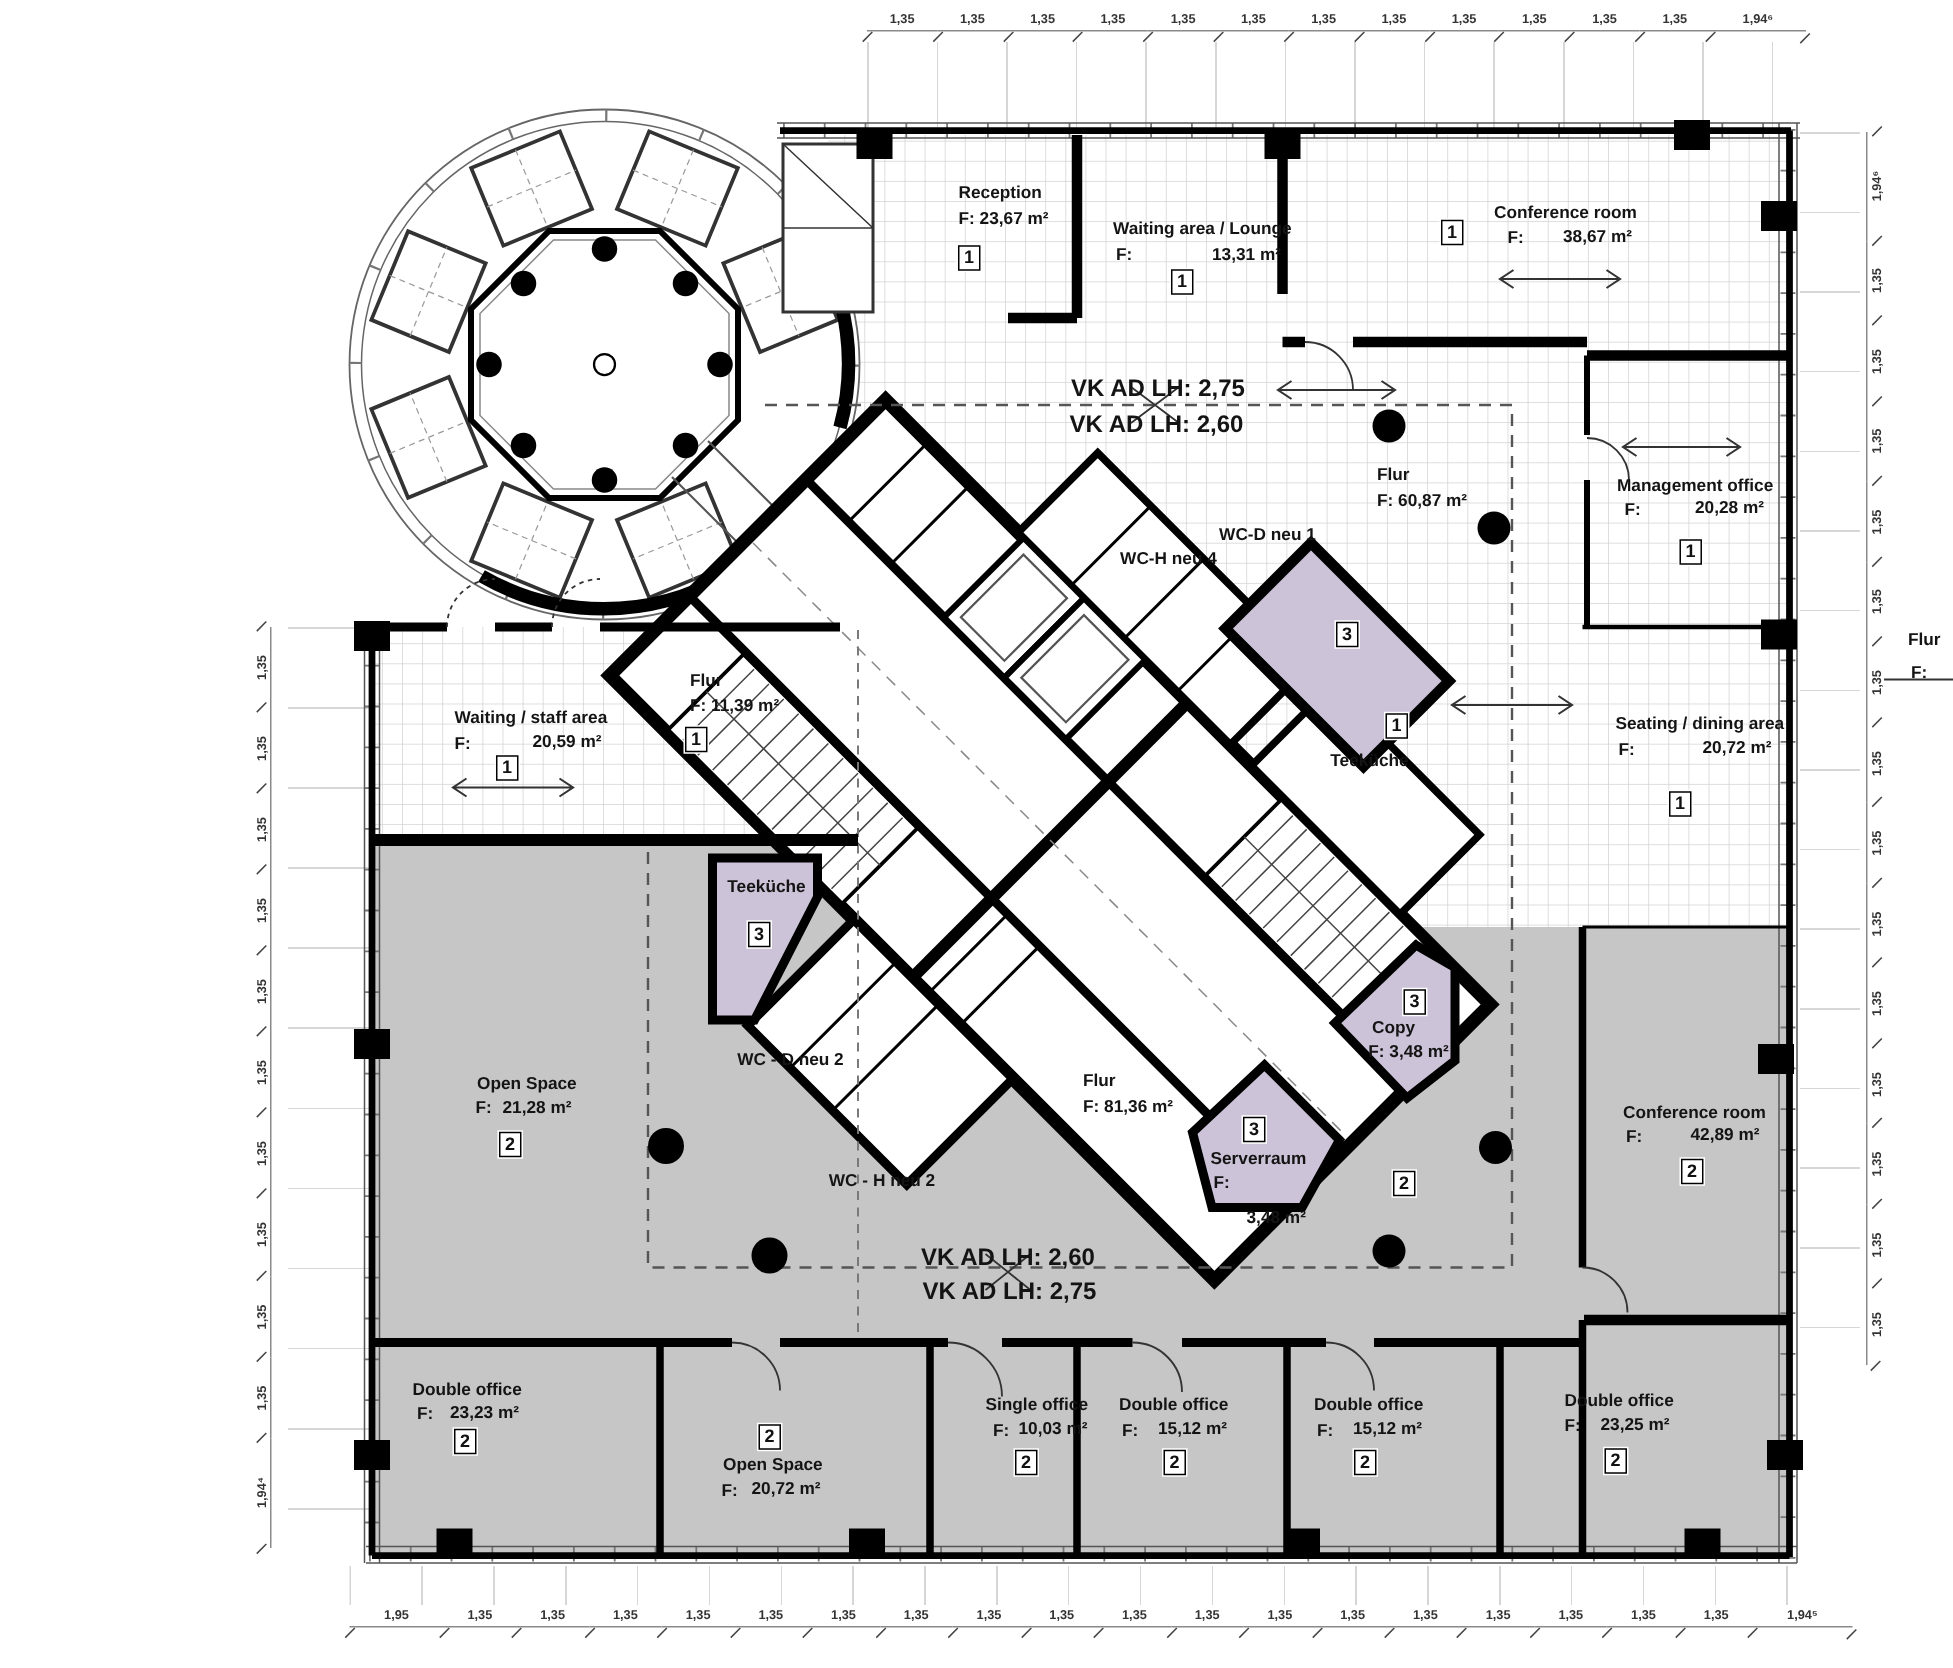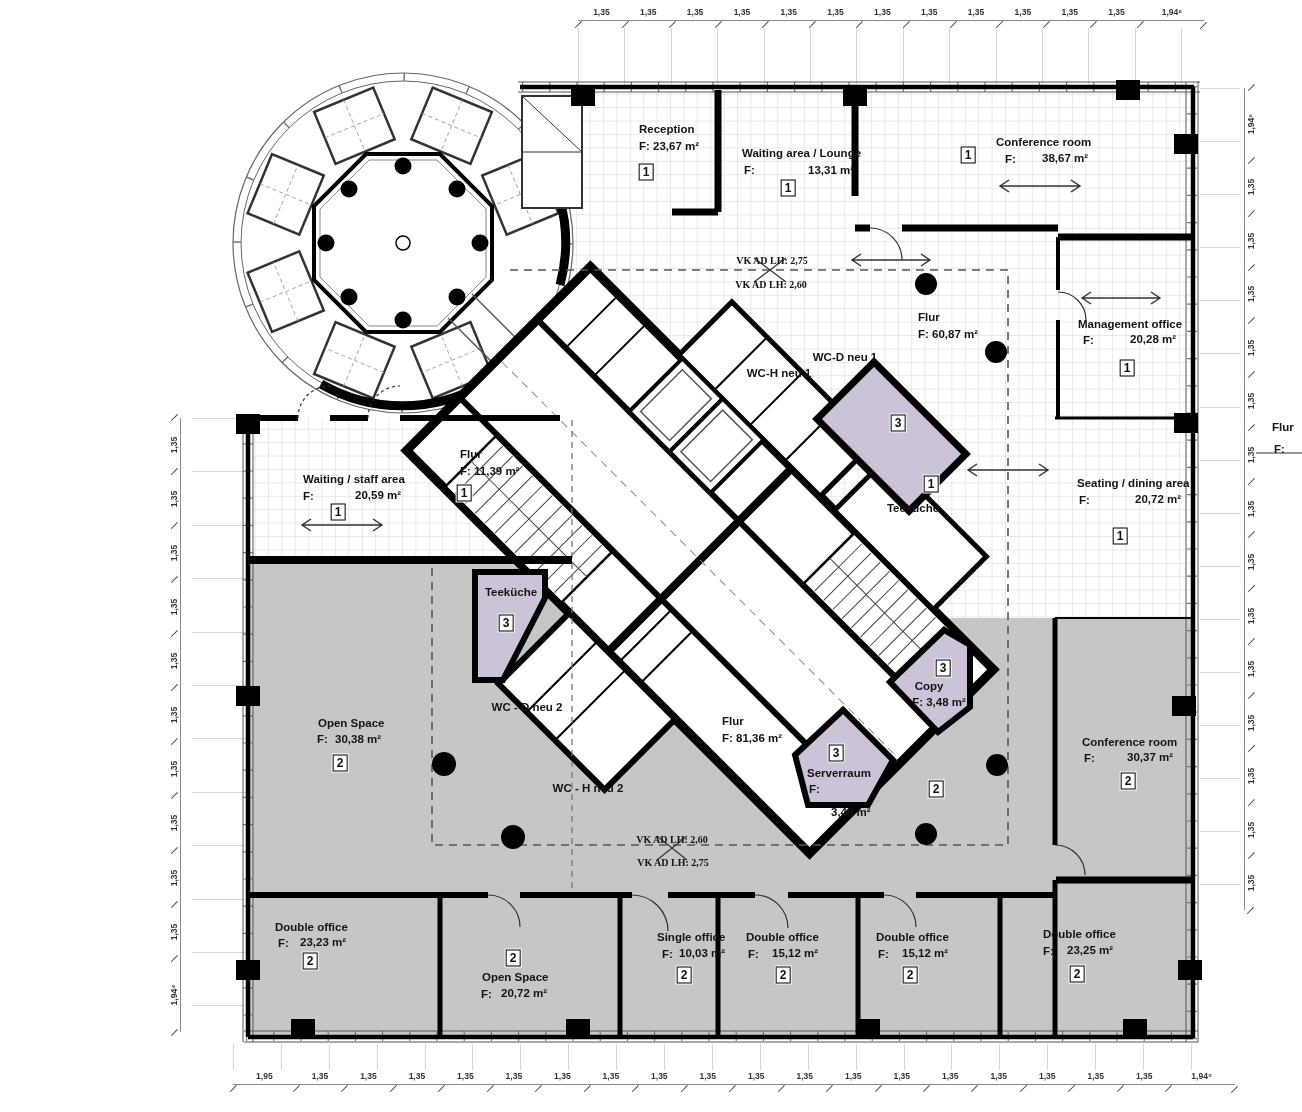--- a/index.html
+++ b/index.html
@@ -1,21 +1,21 @@
 <!DOCTYPE html>
 <html><head>
 <meta charset="utf-8">
 <style>
   html,body{margin:0;padding:0;background:#fff;}
   #stage{position:relative;width:1302px;height:1112px;overflow:hidden;background:#fff;
          font-family:"Liberation Sans",sans-serif;color:#111;}
   #plan-svg{position:absolute;left:0;top:0;}
   .lbl{position:absolute;font-size:11.5px;font-weight:bold;white-space:nowrap;line-height:1.1;color:#141414;}
   .lbl.c{transform:translate(-50%,-50%);}
-  .lbl.sm{font-size:10px;font-family:Liberation Serif, serif;}
+  .lbl.sm{font-size:16px;}
   .badge{position:absolute;transform:translate(-50%,-50%);border:1.4px solid #000;background:#fff;
          padding:0 3px;font-size:12px;font-weight:bold;line-height:15px;box-shadow:0 0 0 1px #fff;}
   
   .dim-row{position:absolute;display:flex;height:13px;}
   .dim-row .dim-seg{position:relative;display:flex;justify-content:center;align-items:flex-start;
                     border-bottom:1px solid #8a8a8a;}
   .dim-row .dim-seg b{font-size:8.5px;font-weight:bold;color:#333;transform:translateY(-1px);}
   .dim-row .dim-seg::before{content:"";position:absolute;left:-4px;bottom:-5px;width:9px;height:1.4px;
                     background:#444;transform:rotate(-45deg);}
   .dim-row::after{content:"";position:absolute;right:-4px;bottom:-5px;width:9px;height:1.4px;
@@ -255,21 +255,21 @@
 
   <div class="lbl" style="left:1078px;top:318px">Management office</div>
   <div class="lbl" style="left:1083px;top:334px">F:</div>
   <div class="lbl" style="left:1130px;top:333px">20,28 m²</div>
   <div class="badge" style="left:1127px;top:368px">1</div>
 
   <div class="lbl" style="left:918px;top:311px">Flur</div>
   <div class="lbl" style="left:918px;top:328px">F: 60,87 m²</div>
 
   <div class="lbl c" style="left:845px;top:357px">WC-D neu 1</div>
-  <div class="lbl c" style="left:779px;top:373px">WC-H neu 1</div>
+  <div class="lbl c" style="left:779px;top:373px">WC-H neu 4</div>
   <div class="badge" style="left:898px;top:423px">3</div>
 
   <div class="badge" style="left:931px;top:484px">1</div>
   <div class="lbl c" style="left:913px;top:508px">Teeküche</div>
 
   <div class="lbl" style="left:1077px;top:477px">Seating / dining area</div>
   <div class="lbl" style="left:1079px;top:494px">F:</div>
   <div class="lbl" style="left:1135px;top:493px">20,72 m²</div>
   <div class="badge" style="left:1120px;top:536px">1</div>
 
@@ -297,26 +297,26 @@
 
   <div class="badge" style="left:836px;top:753px">3</div>
   <div class="lbl" style="left:807px;top:767px">Serverraum</div>
   <div class="lbl" style="left:809px;top:783px">F:</div>
   <div class="lbl" style="left:831px;top:806px">3,48 m²</div>
 
   <div class="badge" style="left:936px;top:789px">2</div>
 
   <div class="lbl" style="left:318px;top:717px">Open Space</div>
   <div class="lbl" style="left:317px;top:733px">F:</div>
-  <div class="lbl" style="left:335px;top:733px">30,38 m²</div>
+  <div class="lbl" style="left:335px;top:733px">21,28 m²</div>
   <div class="badge" style="left:340px;top:763px">2</div>
 
   <div class="lbl" style="left:1082px;top:736px">Conference room</div>
   <div class="lbl" style="left:1084px;top:752px">F:</div>
-  <div class="lbl" style="left:1127px;top:751px">30,37 m²</div>
+  <div class="lbl" style="left:1127px;top:751px">42,89 m²</div>
   <div class="badge" style="left:1128px;top:781px">2</div>
 
   <div class="lbl sm c" style="left:772px;top:260px">VK AD LH: 2,75</div>
   <div class="lbl sm c" style="left:771px;top:284px">VK AD LH: 2,60</div>
   <div class="lbl sm c" style="left:672px;top:839px">VK AD LH: 2,60</div>
   <div class="lbl sm c" style="left:673px;top:862px">VK AD LH: 2,75</div>
 
   <div class="lbl" style="left:275px;top:921px">Double office</div>
   <div class="lbl" style="left:278px;top:937px">F:</div>
   <div class="lbl" style="left:300px;top:936px">23,23 m²</div>

